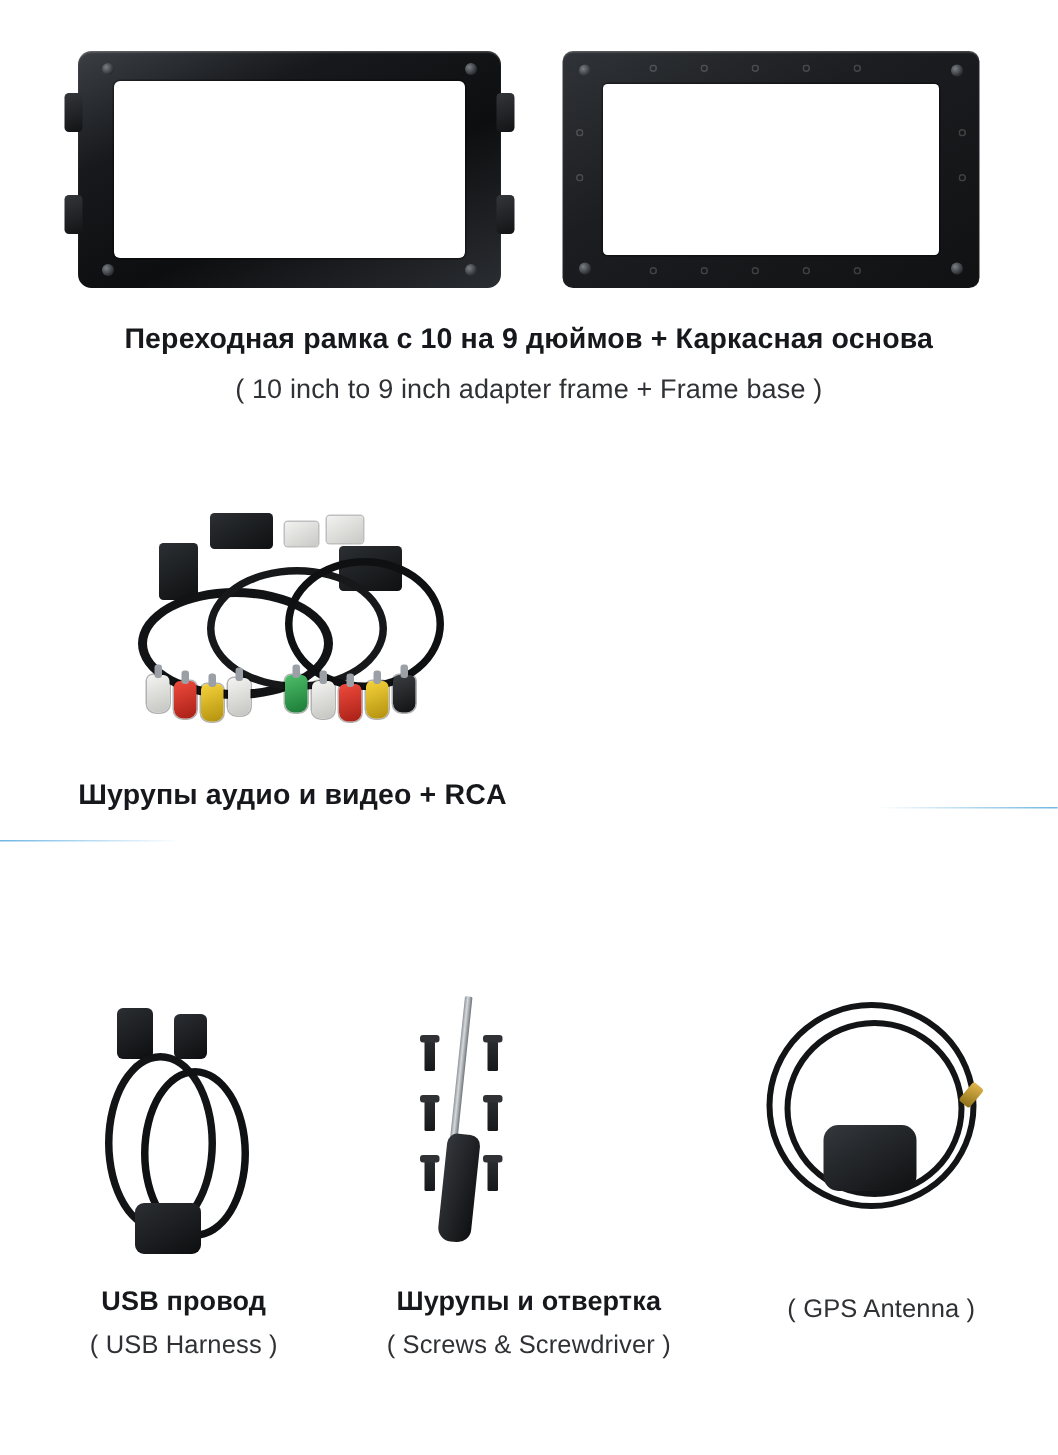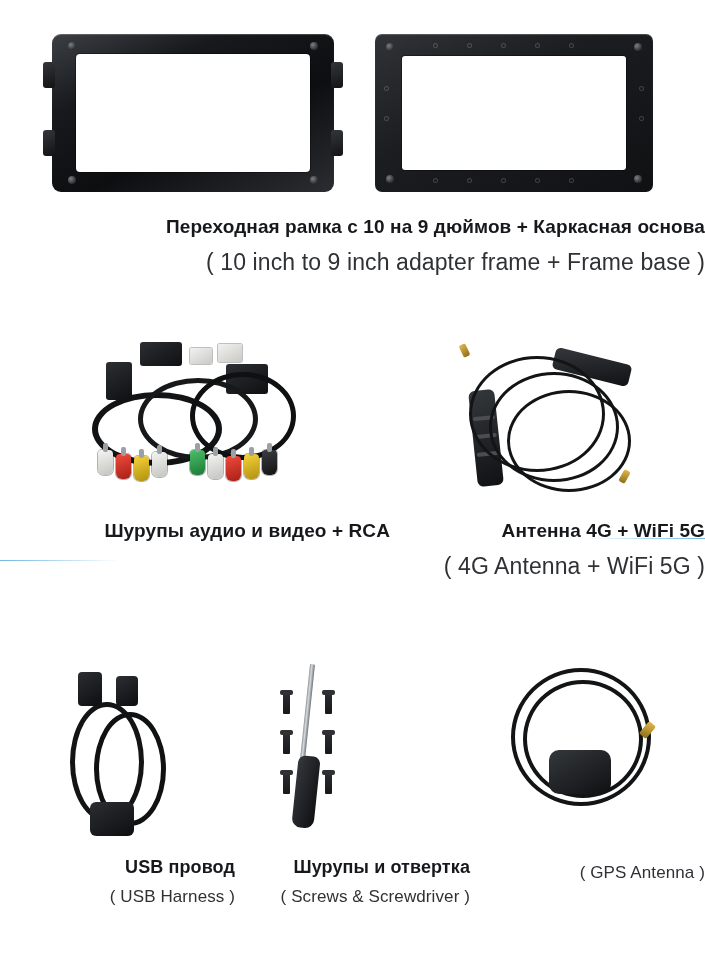--- a/index.html
+++ b/index.html
@@ -16,32 +16,32 @@
   }
   .page {
     position: relative;
     width: 705px;
     height: 970px;
     background: #ffffff;
   }
 
   
   .caption {
-    text-align: right;
+    text-align: center;
     line-height: 1.35;
   }
   .cap-ru {
     font-size: 19px;
     font-weight: bold;
     color: #16181c;
     letter-spacing: 0.1px;
     white-space: nowrap;
   }
   .cap-en {
-    font-size: 23px;
+    font-size: 18px;
     font-weight: normal;
     color: #2f3135;
     letter-spacing: 0.1px;
     white-space: nowrap;
     margin-top: 7px;
   }
 
   
   .row1 {
     position: absolute;
@@ -367,42 +367,20 @@
         <div class="rca black" style="left:222px; top:112px;">
             <div class="rca-tip"></div>
           </div>
       </div>
 
       <div class="caption cap2l">
         <div class="cap-ru">Шурупы аудио и видео + RCA</div>
       </div>
     </div>
 
-    <div class="col-half-r">
-      <div class="antenna-art">
-        <div class="ant-body" style="left:28px; top:52px; width:26px; height:96px; transform:rotate(-6deg);">
-          <div class="ant-ring" style="left:2px; top:26px; width:22px;"></div>
-          <div class="ant-ring" style="left:2px; top:44px; width:22px;"></div>
-          <div class="ant-ring" style="left:2px; top:62px; width:22px;"></div>
-        </div>
-        <div class="ant-body" style="left:108px; top:18px; width:78px; height:22px; transform:rotate(14deg); border-radius:5px;"></div>
-
-        <div class="cable" style="left:24px; top:18px; width:130px; height:110px;"></div>
-        <div class="cable" style="left:44px; top:34px; width:124px; height:104px; border-width:3px;"></div>
-        <div class="cable" style="left:62px; top:52px; width:118px; height:96px; border-width:3px;"></div>
-
-        <div class="connector-gold" style="left:16px; top:6px; transform:rotate(-25deg);"></div>
-        <div class="connector-gold" style="left:176px; top:132px; transform:rotate(30deg);"></div>
-      </div>
-
-      <div class="caption cap2r">
-        <div class="cap-ru">Антенна 4G + WiFi 5G</div>
-        <div class="cap-en">( 4G Antenna + WiFi 5G )</div>
-      </div>
-    </div>
   </div>
 
   <div class="row3">
 
     <div class="col3" id="col-usb">
       <div class="usb-art">
         <div class="usb-plug" style="left:18px; top:4px; width:24px; height:34px;"></div>
         <div class="usb-plug" style="left:56px; top:8px; width:22px; height:30px;"></div>
         <div class="wire" style="left:10px; top:34px; width:64px; height:110px; border:5px solid #131415; background:transparent; border-radius:50%;"></div>
         <div class="wire" style="left:34px; top:44px; width:62px; height:104px; border:5px solid #101112; background:transparent; border-radius:50%;"></div>

